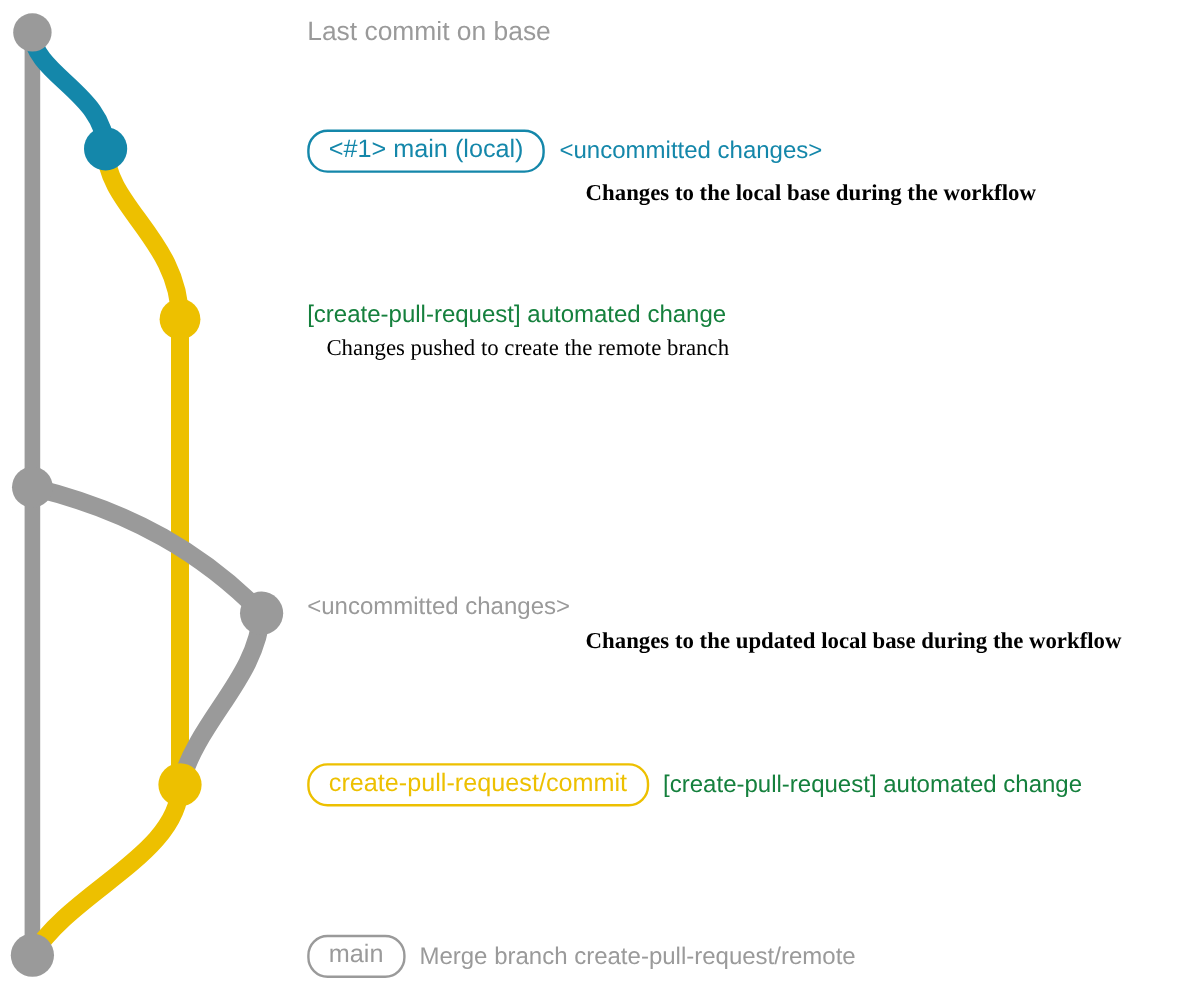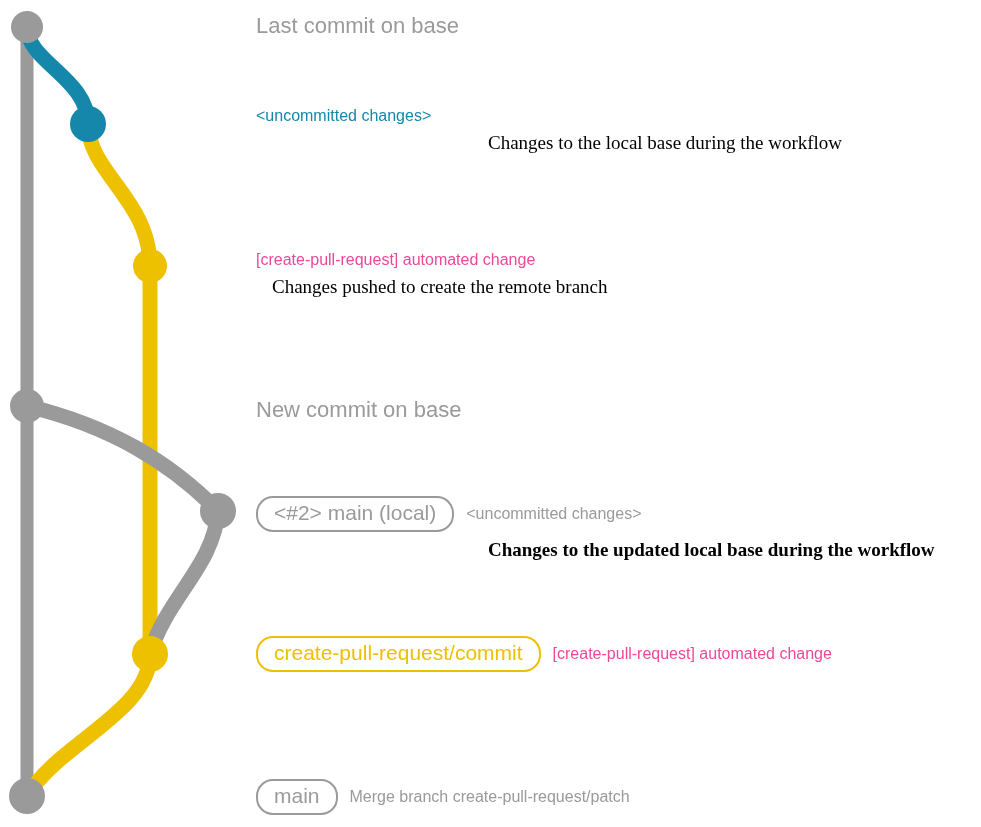--- a/index.html
+++ b/index.html
@@ -57,26 +57,26 @@
     line-height: 1.05;
     color: #9a9a9a;
     background: #ffffff;
     white-space: nowrap;
   }
   .ref-pill.blue   { border-color: #1487aa; color: #1487aa; }
   .ref-pill.yellow { border-color: #edc000; color: #edc000; }
   .ref-pill.gray   { border-color: #9a9a9a; color: #9a9a9a; }
 
   .commit-subject {
-    font-size: 16px;
+    font-size: 20px;
     line-height: 1.05;
     white-space: nowrap;
   }
   .commit-subject.blue   { color: #1487aa; }
-  .commit-subject.yellow { color: #ec4899; text-align: center; }
+  .commit-subject.yellow { color: #15803d; text-align: center; }
   .commit-subject.gray   { color: #9a9a9a; }
 
   .commit-note {
     font-family: "Liberation Serif", serif;
     font-size: 19px;
     color: #000000;
     white-space: nowrap;
     margin-top: 7px;
   }
 
@@ -125,53 +125,48 @@
 <div class="rows-layer">
 
   <div class="row" style="left:256px; top:13px;">
     <div class="row-head">
       <span class="plain-label">Last commit on base</span>
     </div>
   </div>
 
   <div class="row" style="left:256px; top:108px;">
     <div class="row-head">
+      <span class="ref-pill blue">&lt;#1&gt; main (local)</span>
       <span class="commit-subject blue">&lt;uncommitted changes&gt;</span>
     </div>
-    <div class="commit-note" style="margin-left:232px;">Changes to the local base during the workflow</div>
+    <div class="commit-note" style="margin-left:232px;font-weight:bold;">Changes to the local base during the workflow</div>
   </div>
 
   <div class="row" style="left:256px; top:252px;">
     <div class="row-head">
       <span class="commit-subject yellow">[create-pull-request] automated change</span>
     </div>
     <div class="commit-note" style="margin-left:16px;">Changes pushed to create the remote branch</div>
   </div>
 
-  <div class="row" style="left:256px; top:397px;">
-    <div class="row-head">
-      <span class="plain-label">New commit on base</span>
-    </div>
-  </div>
 
   <div class="row" style="left:256px; top:496px;">
     <div class="row-head">
-      <span class="ref-pill gray">&lt;#2&gt; main (local)</span>
       <span class="commit-subject gray">&lt;uncommitted changes&gt;</span>
     </div>
     <div class="commit-note" style="margin-left:232px;font-weight:bold;">Changes to the updated local base during the workflow</div>
   </div>
 
   <div class="row" style="left:256px; top:636px;">
     <div class="row-head">
       <span class="ref-pill yellow">create-pull-request/commit</span>
       <span class="commit-subject yellow">[create-pull-request] automated change</span>
     </div>
   </div>
 
   <div class="row" style="left:256px; top:779px;">
     <div class="row-head">
       <span class="ref-pill gray">main</span>
-      <span class="commit-subject gray">Merge branch create-pull-request/patch</span>
+      <span class="commit-subject gray">Merge branch create-pull-request/remote</span>
     </div>
   </div>
 
 </div>
 
 </body></html>

